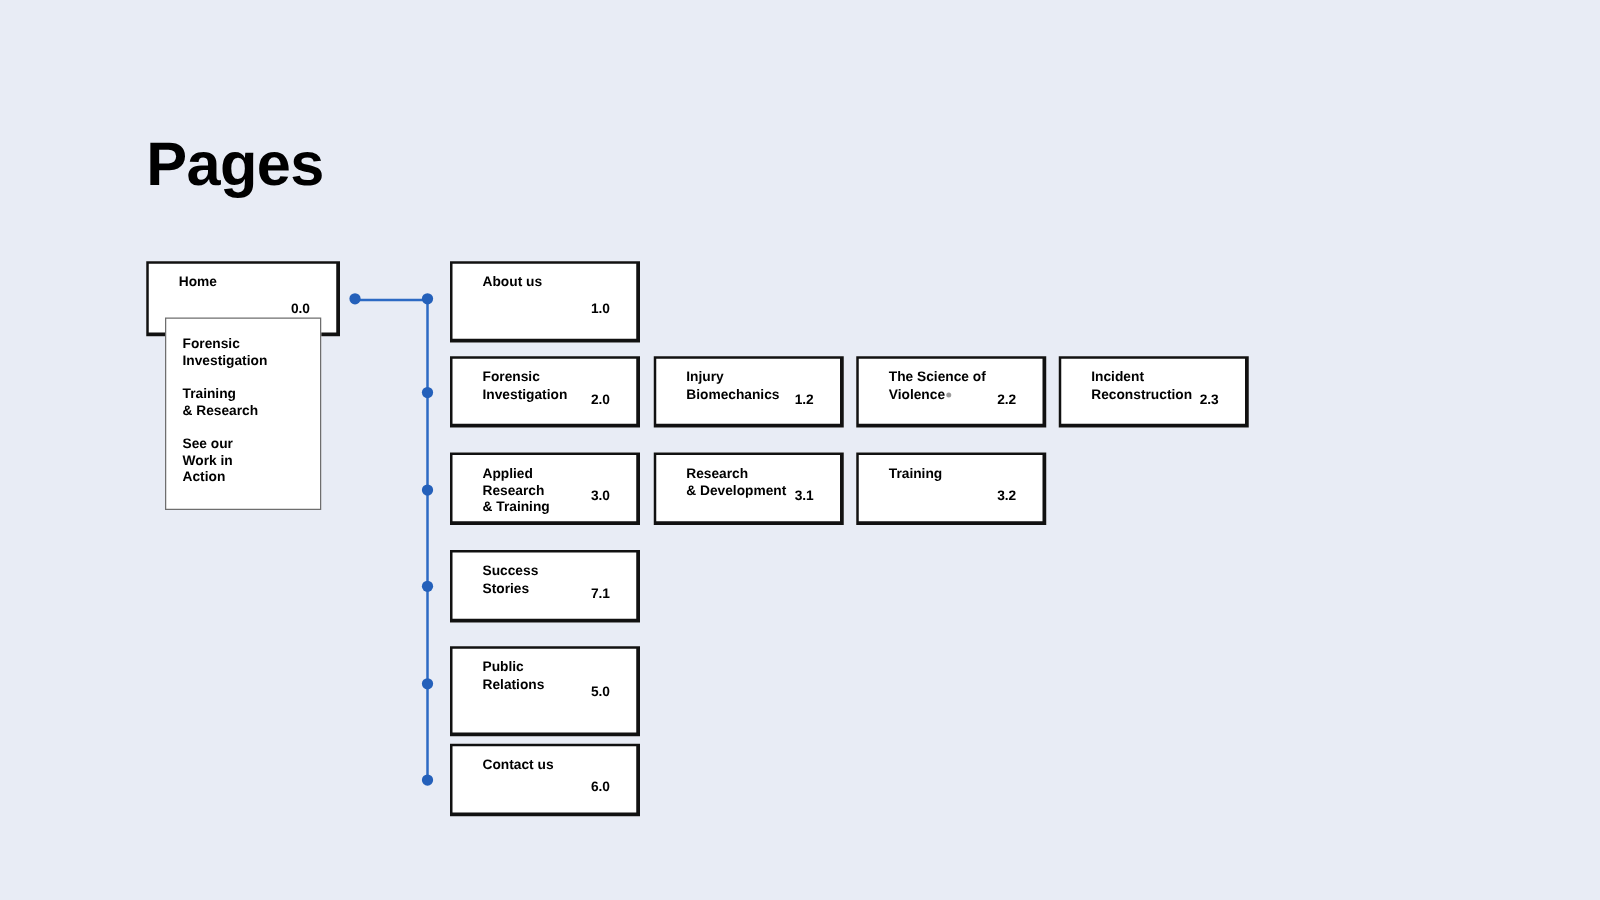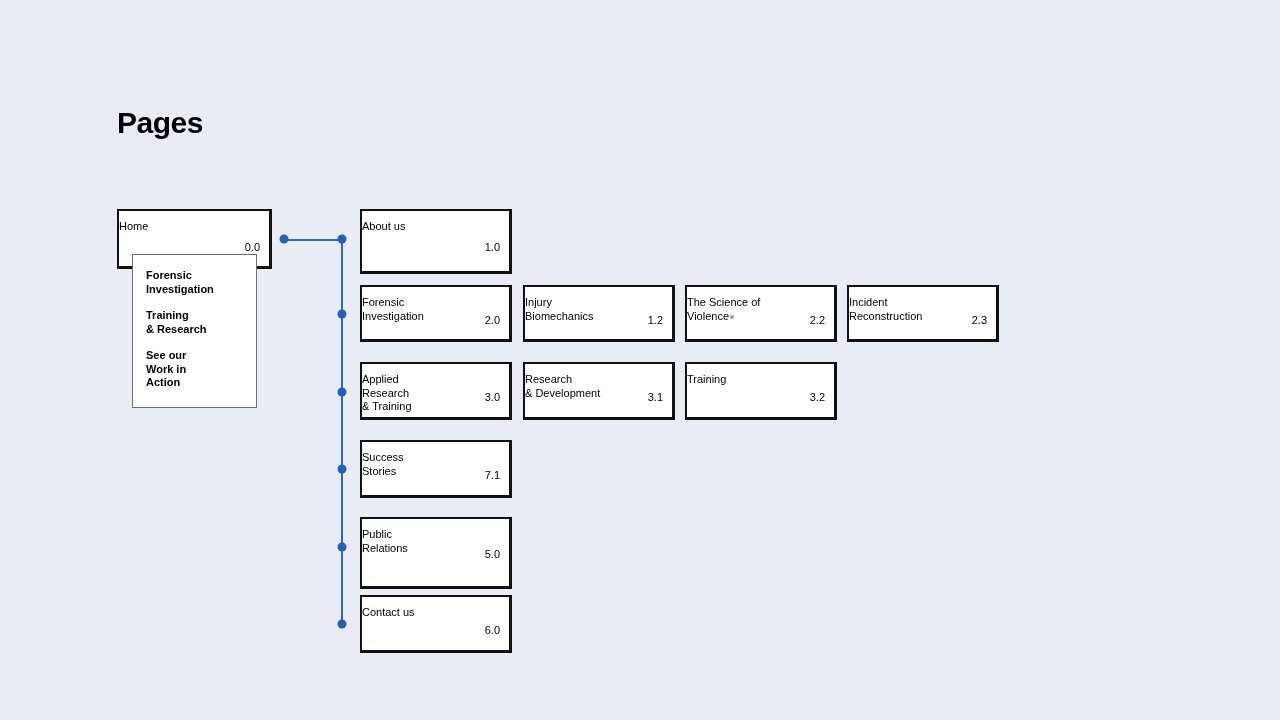--- a/index.html
+++ b/index.html
@@ -20,55 +20,55 @@
     inset: 0;
     width: 1280px;
     height: 720px;
   }
 
   
   .page-title {
     position: absolute;
     left: 117px;
     top: 108px;
-    font-size: 30px;
+    font-size: 49px;
     font-weight: bold;
     color: #000000;
     letter-spacing: -0.5px;
     line-height: 1;
     white-space: nowrap;
   }
 
   
   .node {
     position: absolute;
     background: #ffffff;
     border: 2px solid #111111;
     border-right-width: 3px;
     border-bottom-width: 3px;
     box-sizing: border-box;
     overflow: hidden;
   }
   .node-label {
     position: absolute;
-    left: 0;
+    left: 24px;
     top: 9px;
     right: 6px;
     font-size: 11px;
-    font-weight: normal;
+    font-weight: bold;
     color: #000000;
     line-height: 13.5px;
     white-space: pre-line;
   }
   .node-num {
     position: absolute;
-    right: 9px;
+    right: 21px;
     bottom: 0;
     font-size: 11px;
-    font-weight: normal;
+    font-weight: bold;
     color: #000000;
     line-height: 13px;
   }
   
   .node .node-num { bottom: auto; }
 
   .n-home   { left:117px; top:209px; width:155px; height:60px; }
   .n-home   .node-num { top: 30px; }
 
   .n-about  { left:360px; top:209px; width:152px; height:65px; }

